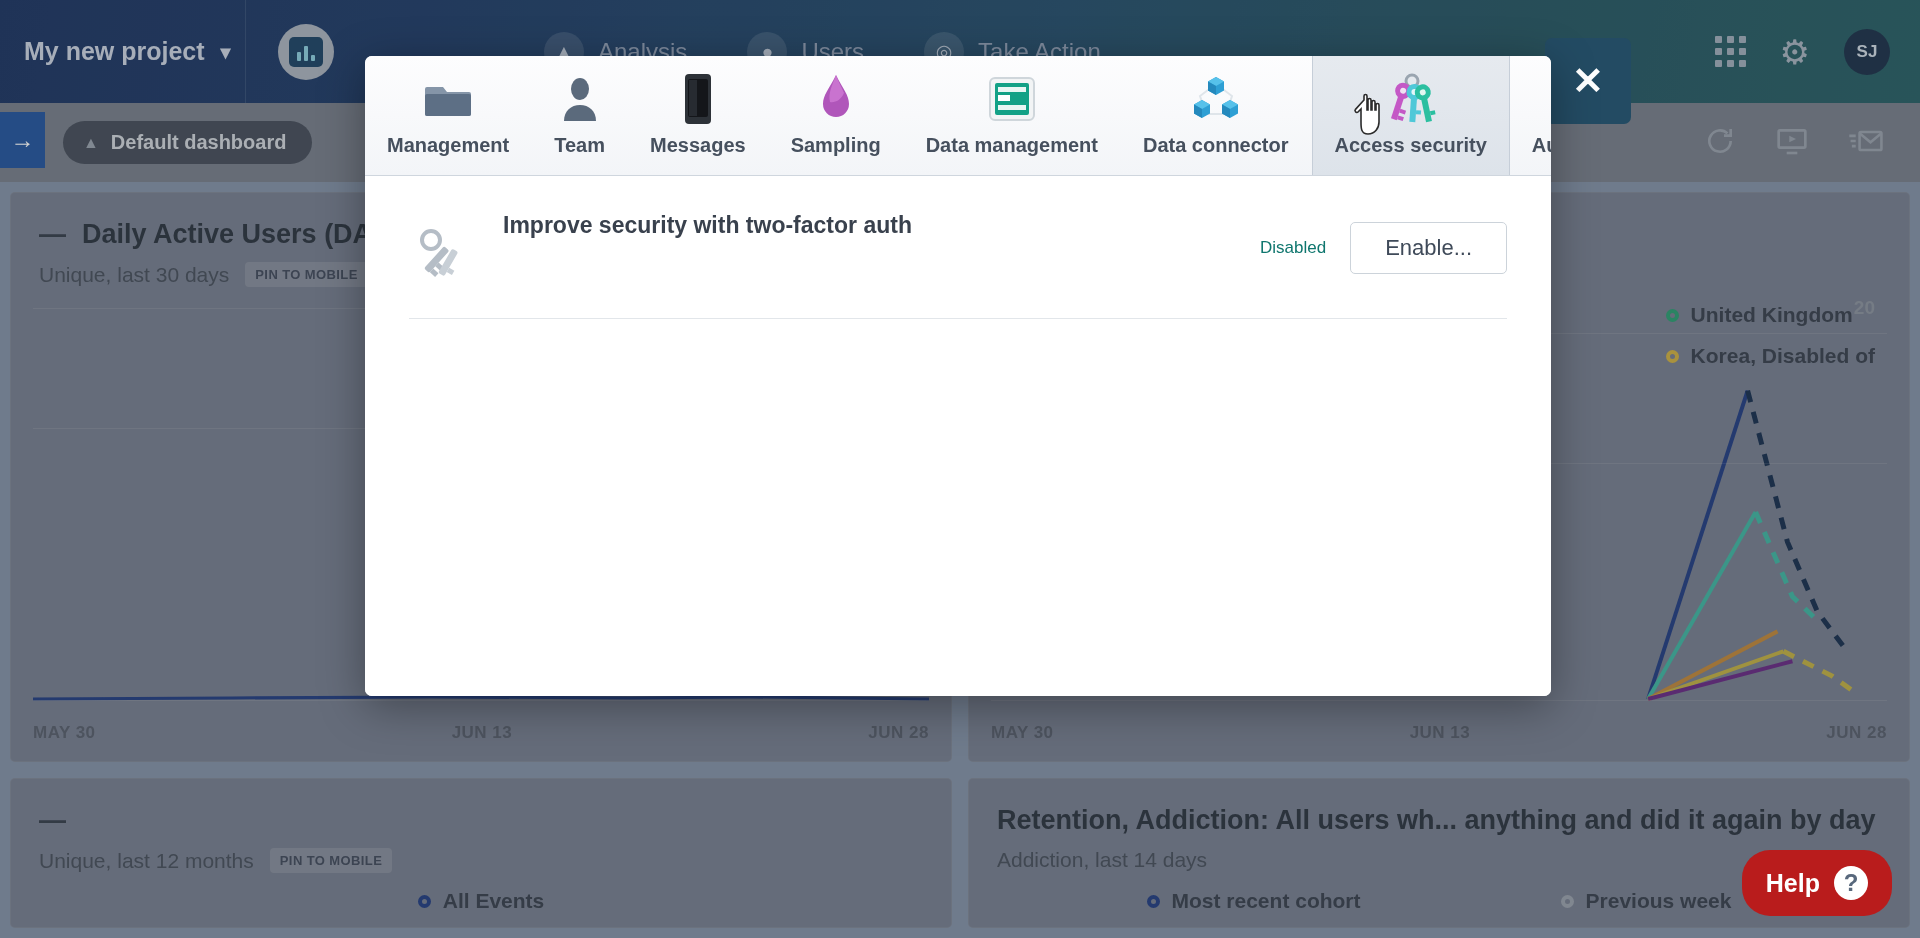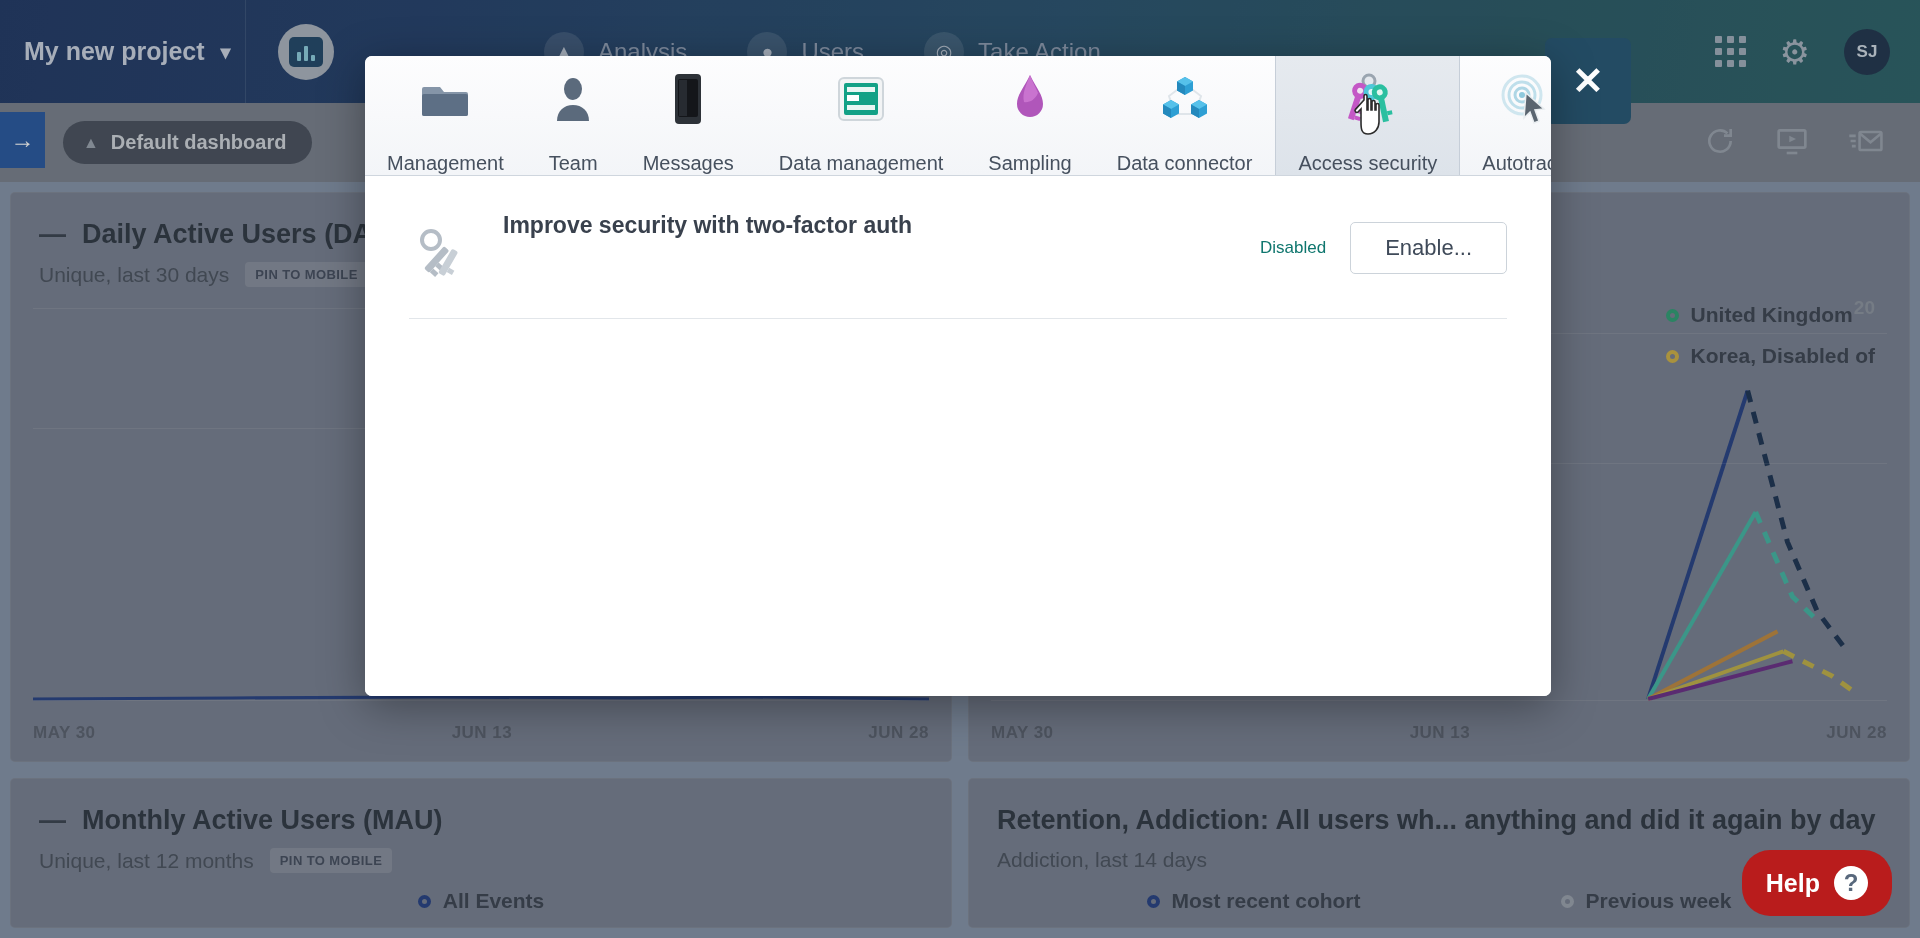--- a/index.html
+++ b/index.html
@@ -144,23 +144,24 @@
     box-shadow: 0 10px 45px rgba(0,0,0,.35);
     overflow: hidden; display: flex; flex-direction: column;
   }
   .modal-tabs {
     display: flex; height: 120px;
     background: linear-gradient(180deg, #fdfdfe 0%, #f3f5f8 100%);
     border-bottom: 1px solid #cfd6de;
   }
   .mtab {
     flex: 0 0 auto; padding: 14px 22px 0 22px;
-    display: flex; flex-direction: column; align-items: center; justify-content: space-between;
+    display: flex; flex-direction: column; align-items: center; justify-content: flex-start;
     gap: 6px; cursor: pointer; position: relative;
     border-right: 1px solid transparent;
+    font-weight: bold;
   }
   .mtab.active {
     background: linear-gradient(180deg, #e6eaef 0%, #dde3ea 100%);
     border-left: 1px solid #c6ced8; border-right: 1px solid #c6ced8;
   }
   .mtab .ico { height: 58px; display: flex; align-items: center; justify-content: center; }
   .mtab .lbl { font-size: 20px; color: #46505e; }
 
   .modal-body { flex: 1; padding: 36px 44px; background: #fff; position: relative; }
   .setting-row { display: flex; align-items: flex-start; gap: 28px; padding-bottom: 34px; border-bottom: 1px solid #e2e6ea; }
@@ -332,21 +333,20 @@
         <span>MAY 30</span>
         <span>JUN 13</span>
         <span>JUN 28</span>
       </div>
     </div>
 
     <div class="card">
       <div class="card-head">
         <div class="card-title">
           <span class="dash">—</span>
-          <span>Monthly Active Users (MAU)</span>
         </div>
         <div class="card-sub">
           <span class="card-sub-text">Unique, last 12 months</span>
           <span class="pin-badge">PIN TO MOBILE</span>
         </div>
       </div>
       <div class="legend-bottom">
         <div class="legend-item">
           <span class="legend-dot" style="border-color:#23479e"></span>
           <span>All Events</span>
@@ -405,43 +405,43 @@
 
     <div class="mtab">
       <span class="ico">
         <svg width="30" height="52" viewBox="0 0 30 52">
           <rect x="2" y="1" width="26" height="50" rx="4" fill="#2d3238"></rect>
           <rect x="5" y="6" width="20" height="38" rx="2" fill="#14161a"></rect>
           <rect x="6" y="7" width="8" height="36" fill="#3a4047" opacity=".5"></rect>
         </svg>
       </span>
       <span class="lbl">Messages</span>
+    </div>
+
+    <div class="mtab">
+      <span class="ico">
+        <svg width="34" height="52" viewBox="0 0 34 52">
+          <path d="M17 2c7 14 13 20 13 29a13 13 0 0 1-26 0C4 22 10 16 17 2z" fill="#b056ba"></path>
+          <path d="M17 2c3 8 6 13 8 18-3 7-9 10-14 9C9 20 13 13 17 2z" fill="#cf7ad4" opacity=".8"></path>
+        </svg>
+      </span>
+      <span class="lbl">Sampling</span>
     </div>
 
     <div class="mtab">
       <span class="ico">
         <svg width="48" height="46" viewBox="0 0 48 46">
           <rect x="2" y="2" width="44" height="42" rx="5" fill="#f2f4f5" stroke="#cfd6db" stroke-width="2"></rect>
           <rect x="7" y="7" width="34" height="32" rx="2" fill="#13a186"></rect>
           <rect x="10" y="11" width="28" height="5" fill="#e9f6f3"></rect>
           <rect x="10" y="19" width="12" height="6" fill="#ffffff"></rect>
           <rect x="10" y="29" width="28" height="5" fill="#e9f6f3"></rect>
         </svg>
       </span>
       <span class="lbl">Data management</span>
-    </div>
-
-    <div class="mtab">
-      <span class="ico">
-        <svg width="34" height="52" viewBox="0 0 34 52">
-          <path d="M17 2c7 14 13 20 13 29a13 13 0 0 1-26 0C4 22 10 16 17 2z" fill="#b056ba"></path>
-          <path d="M17 2c3 8 6 13 8 18-3 7-9 10-14 9C9 20 13 13 17 2z" fill="#cf7ad4" opacity=".8"></path>
-        </svg>
-      </span>
-      <span class="lbl">Sampling</span>
     </div>
 
     <div class="mtab">
       <span class="ico">
         <svg width="52" height="50" viewBox="0 0 52 50">
           <path d="M26 10 L42 22 L36 40 L16 40 L10 22 Z" fill="none" stroke="#dfe5ea" stroke-width="2"></path>
           <g>
             <path d="M26 3l8 4.5v9L26 21l-8-4.5v-9z" fill="#2e9fd4"></path>
             <path d="M26 3l8 4.5L26 12l-8-4.5z" fill="#56c1ea"></path>
             <path d="M26 12v9l-8-4.5v-9z" fill="#2489bd"></path>

